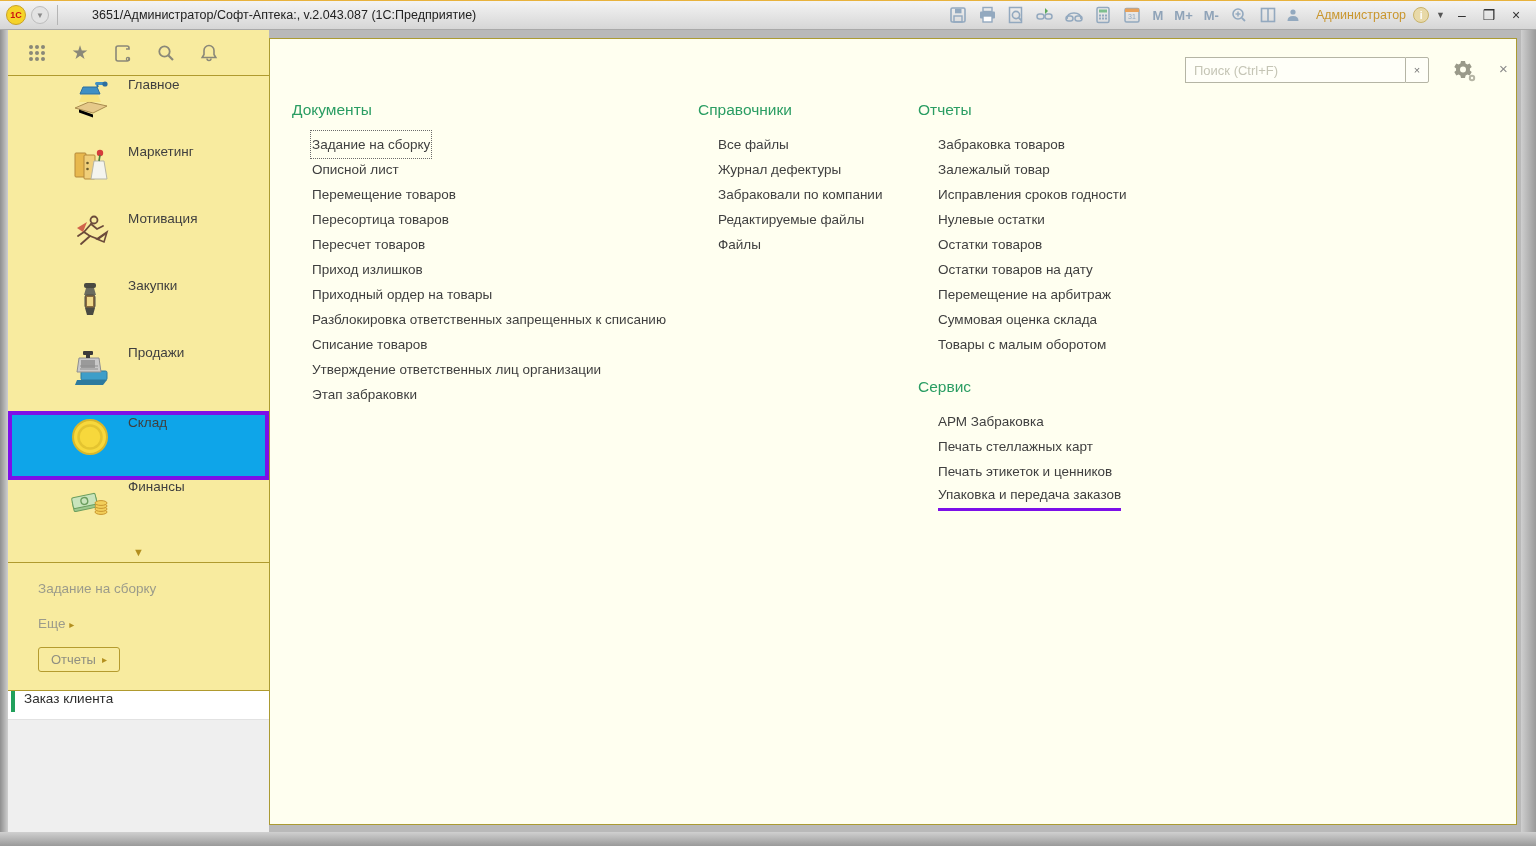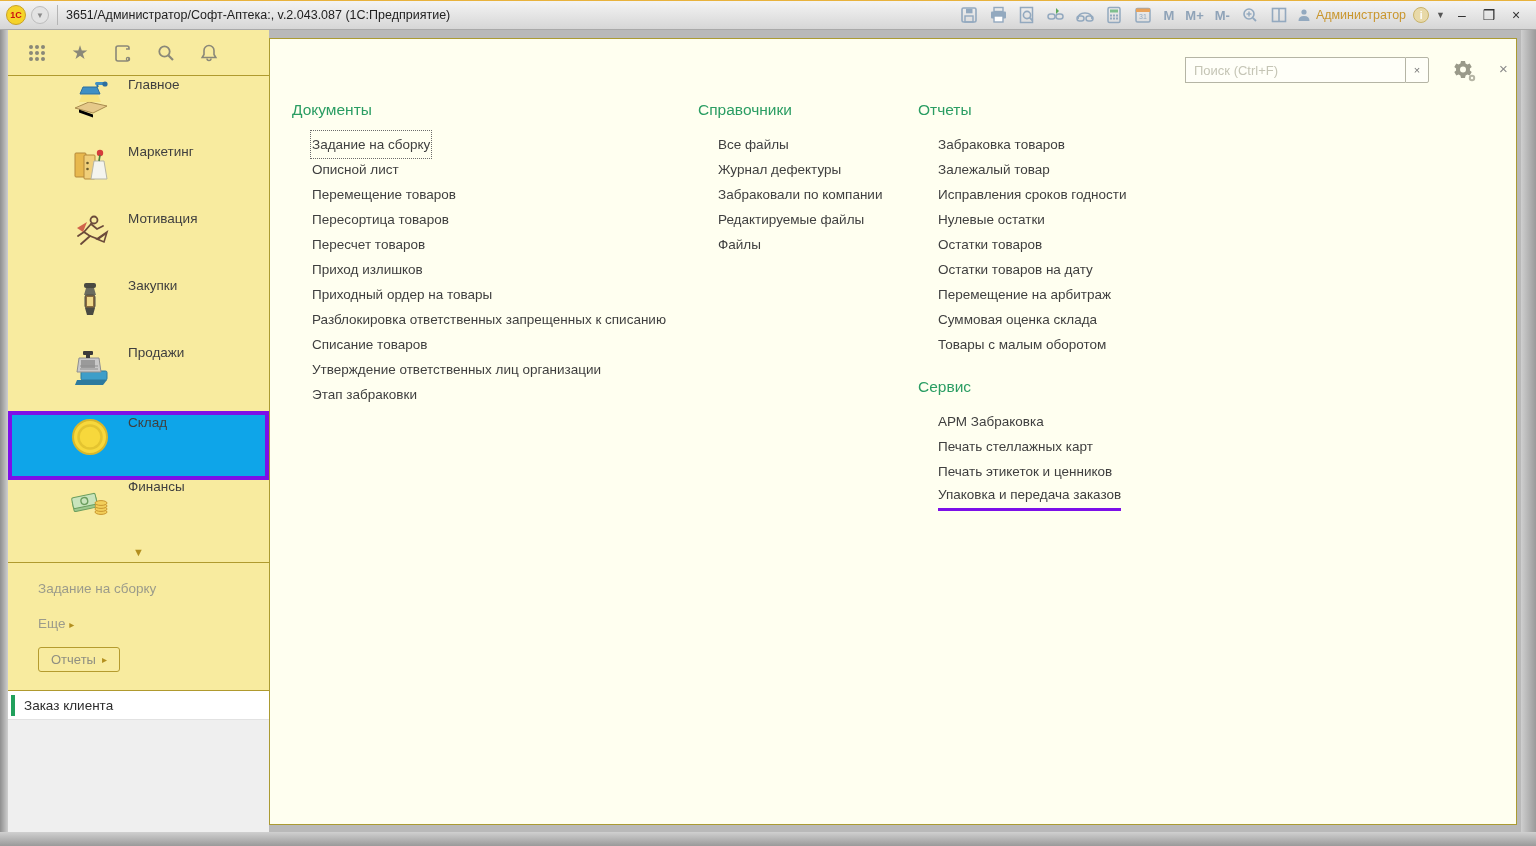--- a/index.html
+++ b/index.html
@@ -14,25 +14,25 @@
     display:flex; align-items:center;
   }
   .app-logo{ width:20px; height:20px; border-radius:50%; background:#f5d329;
     border:1px solid #c9a227; color:#d codice; margin-left:6px;
     display:flex;align-items:center;justify-content:center;
     font-size:9px; font-weight:bold; color:#cc1111; }
   .logo-drop{ width:18px;height:18px;border-radius:50%; background:#e3e3e3;
     border:1px solid #bdbdbd; margin-left:5px; display:flex;align-items:center;justify-content:center;
     color:#8a8a8a; font-size:8px; }
   .tb-sep{ width:1px; height:20px; background:#b5b5b5; margin:0 8px; }
-  .tb-title{ font-size:12.5px; color:#222; white-space:nowrap; }
+  .tb-title{ font-size:12.5px; color:#222; white-space:nowrap;margin-left:26px; }
   .tb-right{ margin-left:auto; display:flex; align-items:center; gap:7px; padding-right:10px; }
   .tb-ic{ display:flex; align-items:center; justify-content:center; width:22px; height:22px; cursor:pointer; }
   .tb-mem{ font-size:13px; color:#8fa3b8; font-weight:bold; width:auto; padding:0 2px; }
-  .tb-user{ font-size:12.5px; color:#c9962e; display:flex; align-items:center; gap:5px; cursor:pointer;}
+  .tb-user{ font-size:12.5px; color:#c9962e; display:flex; align-items:center; gap:16px; cursor:pointer;}
   .info-circle{ width:16px;height:16px;border-radius:50%;background:#e8d9a8;border:1px solid #c9b36a;
     color:#fff;font-size:10px;font-weight:bold;display:flex;align-items:center;justify-content:center;}
   .tb-caret{ color:#555; font-size:9px; cursor:pointer; }
   .win-ctl{ font-size:14px; color:#333; width:20px; text-align:center; cursor:pointer; }
 
   
   .frame-left{ position:absolute; left:0; top:30px; width:8px; height:816px; background:linear-gradient(90deg,#8f8f8f,#cfcfcf); }
   .frame-right{ position:absolute; left:1521px; top:30px; width:15px; height:816px; background:linear-gradient(90deg,#cfcfcf,#9a9a9a); }
   .frame-bottom{ position:absolute; left:0; top:832px; width:1536px; height:14px; background:linear-gradient(#d0d0d0,#9a9a9a); }
 
@@ -50,21 +50,21 @@
   .sb-sep{ border-top:1px solid #b09a2e; }
   .sb-lower{ padding:18px 0 0 30px; }
   .sb-openform{ font-size:13.5px; color:#9b9b8b; cursor:pointer; }
   .sb-more{ font-size:13.5px; color:#9b9b8b; margin-top:20px; cursor:pointer; }
   .sb-more .arr, .rep-arr{ color:#b38f1f; font-size:10px; }
   .reports-btn{ margin-top:16px; display:inline-flex; align-items:center; gap:6px;
     border:1px solid #b59b2e; border-radius:3px; padding:4px 12px; font-size:13px; color:#8f8f82;
     background:transparent; cursor:pointer; }
   .sb-yellow-end{ position:absolute; top:660px; left:0; width:261px; border-top:1px solid #b09a2e; }
   .sb-window-row{ position:absolute; top:661px; left:0; width:261px; height:29px; background:#ffffff;
-    display:flex; align-items:center; cursor:pointer; border-bottom:1px solid #e2e2e2;}
+    display:flex; align-items:flex-start; cursor:pointer; border-bottom:1px solid #e2e2e2;}
   .sb-window-bar{ width:4px; height:21px; background:#21a05c; margin-left:3px; }
   .sb-window-label{ margin-left:9px; font-size:13.5px; color:#2d2d2d; }
   .sb-grey{ position:absolute; top:690px; left:0; width:261px; height:112px; background:#efefef; }
 
   
   .main{ position:absolute; left:269px; top:38px; width:1248px; height:787px;
     background:#fffff0; border:1px solid #ab9b32; }
   .search-row{ position:absolute; top:18px; left:915px; display:flex; align-items:flex-start; }
   .search-input{ width:220px; height:26px; border:1px solid #b5b5a5; border-right:none; background:#fffff8;
     font-family:Liberation Sans, sans-serif; font-size:13px; color:#555; padding:0 8px; outline:none; }

